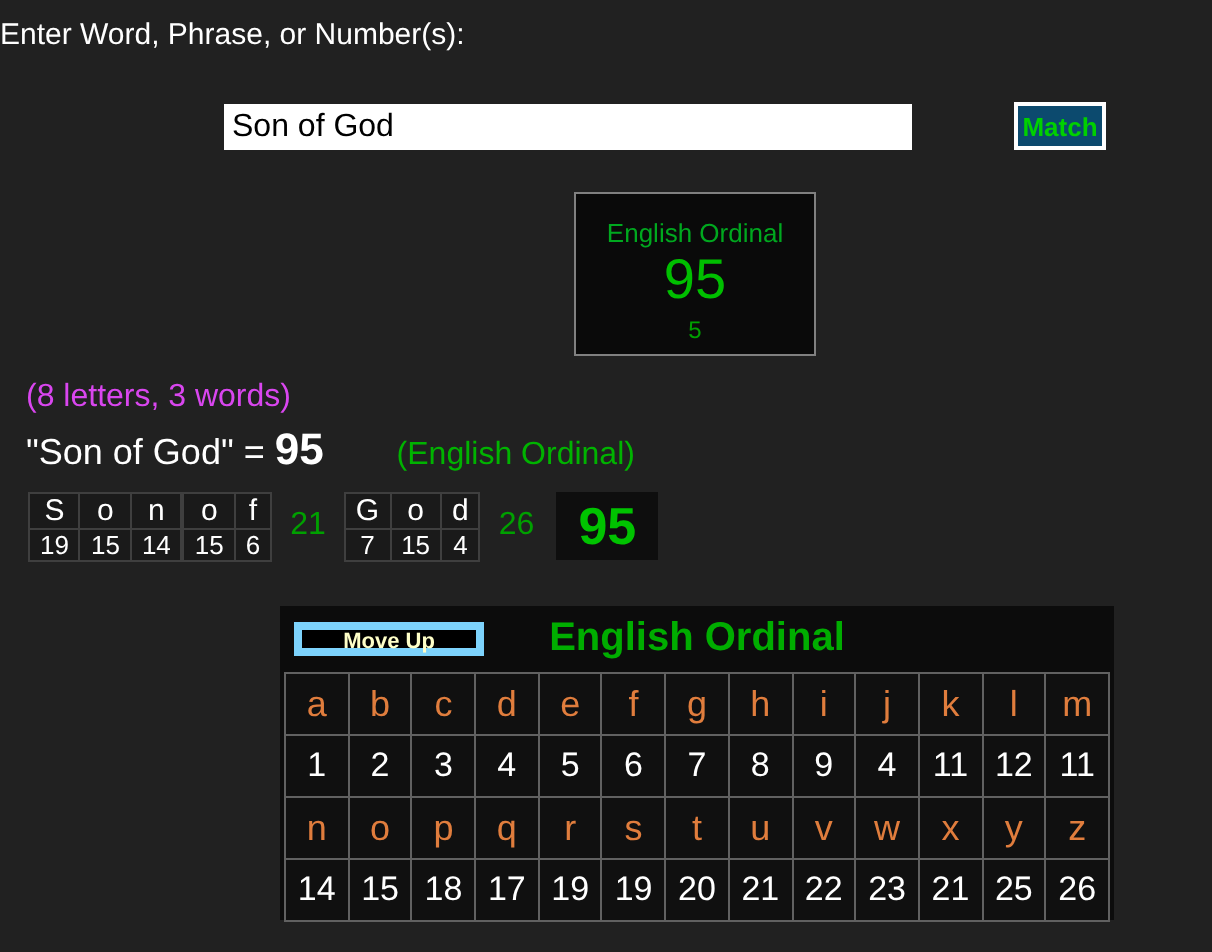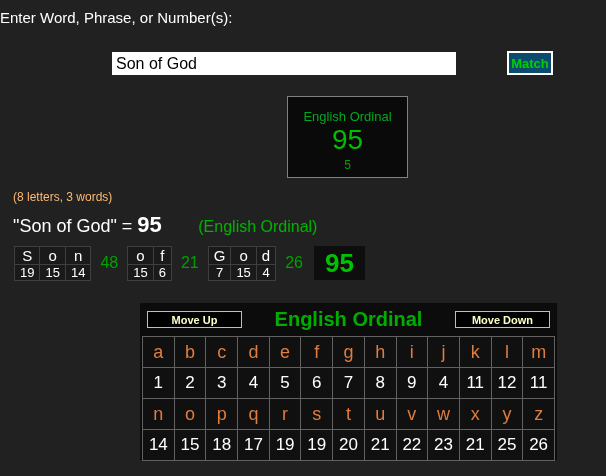--- a/index.html
+++ b/index.html
@@ -26,21 +26,21 @@
   }
   .result-box{
     position:absolute;left:287px;top:96px;width:121px;height:82px;
     box-sizing:border-box;background:#0a0a0a;border:1px solid #808080;
     text-align:center;cursor:pointer;
   }
   .rb-cipher{margin-top:12px;font-size:13px;color:#00a81f;}
   .rb-value{margin-top:1px;font-size:28px;line-height:1.1;color:#00bf00;}
   .rb-reduced{margin-top:2px;font-size:12px;color:#00a000;}
   .letters-words{
-    position:absolute;left:13px;top:190px;color:#fdba74;font-size:12px;
+    position:absolute;left:13px;top:190px;color:#d946ef;font-size:16px;
   }
   .equation{
     position:absolute;left:13px;top:212px;color:#ffffff;font-size:18px;
     white-space:nowrap;
   }
   .eq-value{font-size:22px;font-weight:bold;}
   .eq-cipher{color:#00b300;font-size:16px;margin-left:32px;}
   .breakdown{
     position:absolute;left:14px;top:246px;height:34px;
     display:flex;align-items:stretch;
@@ -64,21 +64,21 @@
     position:absolute;left:140px;top:303px;width:417px;height:157px;
     box-sizing:border-box;background:#0c0c0c;
   }
   .chart-header{position:relative;height:33px;}
   .chart-title{
     text-align:center;line-height:33px;color:#00ad00;
     font-weight:bold;font-size:20px;
   }
   .move-btn{
     position:absolute;top:8px;height:17px;width:95px;
-    box-sizing:border-box;background:#000000;border:1px solid #7dd3fc;
+    box-sizing:border-box;background:#000000;border:4px solid #7dd3fc;
     color:#ffffc8;font-weight:bold;font-size:11px;padding:0;
     font-family:"Liberation Sans",sans-serif;cursor:pointer;
   }
   .move-up{left:7px;}
   .move-down{right:7px;}
   .chart-table{
     border-collapse:collapse;margin:0 auto;width:413px;table-layout:fixed;
   }
   .chart-table td{
     border:1px solid #616161;background:#101010;text-align:center;
@@ -114,21 +114,20 @@
           <td class="bd-letter">o</td>
           <td class="bd-letter">n</td>
         </tr>
         <tr>
           <td class="bd-value">19</td>
           <td class="bd-value">15</td>
           <td class="bd-value">14</td>
         </tr>
       </tbody>
     </table>
-    <div class="word-sum">48</div>
     <table class="letter-group">
       <tbody>
         <tr>
           <td class="bd-letter">o</td>
           <td class="bd-letter">f</td>
         </tr>
         <tr>
           <td class="bd-value">15</td>
           <td class="bd-value">6</td>
         </tr>
@@ -150,21 +149,20 @@
       </tbody>
     </table>
     <div class="word-sum">26</div>
     <div class="breakdown-total">95</div>
   </div>
 
 <div class="chart">
   <div class="chart-header">
     <button class="move-btn move-up">Move Up</button>
     <div class="chart-title">English Ordinal</div>
-    <button class="move-btn move-down">Move Down</button>
   </div>
   <table class="chart-table">
       <tbody>
         <tr>
           <td class="letter">a</td>
           <td class="letter">b</td>
           <td class="letter">c</td>
           <td class="letter">d</td>
           <td class="letter">e</td>
           <td class="letter">f</td>

